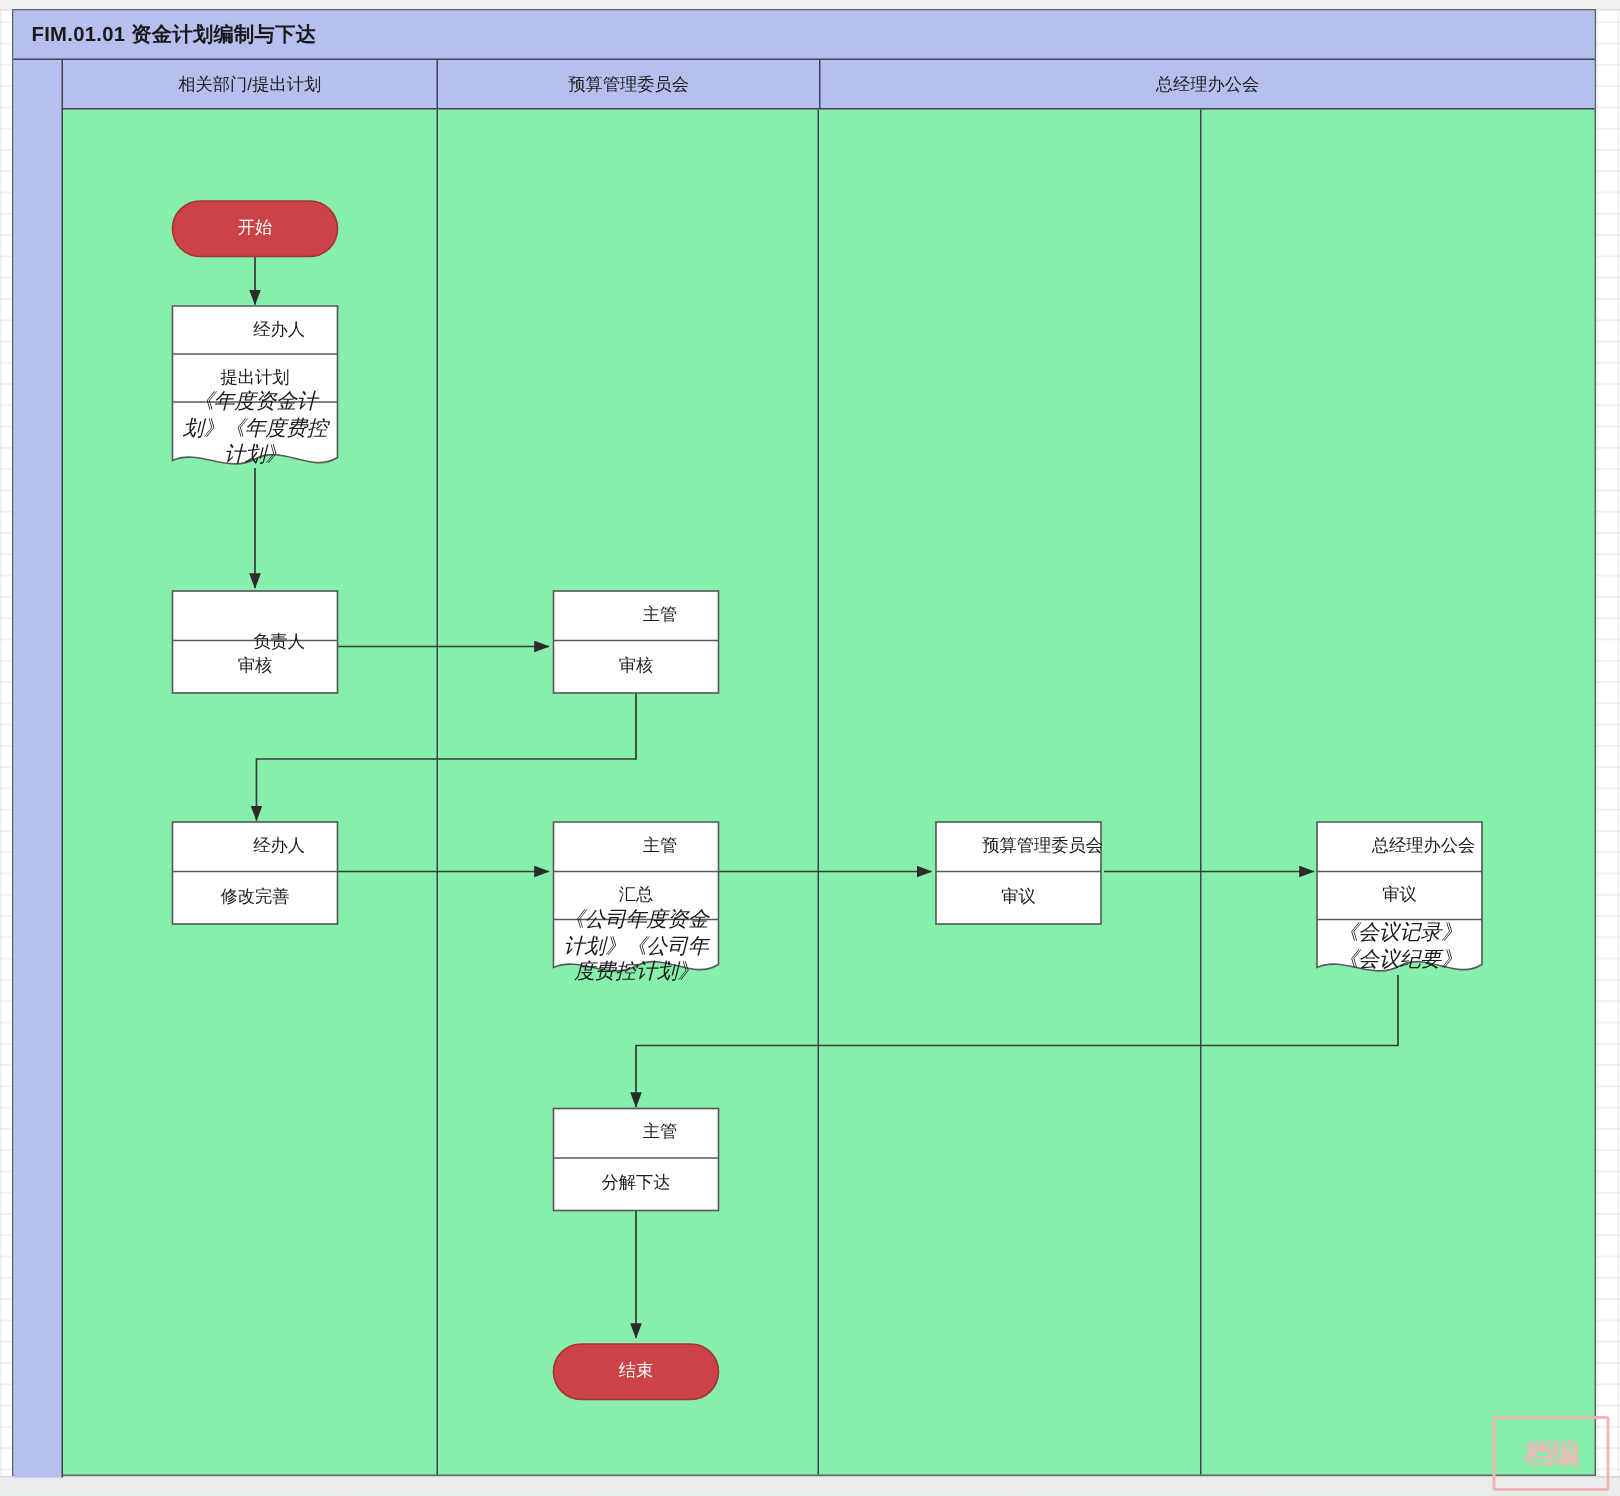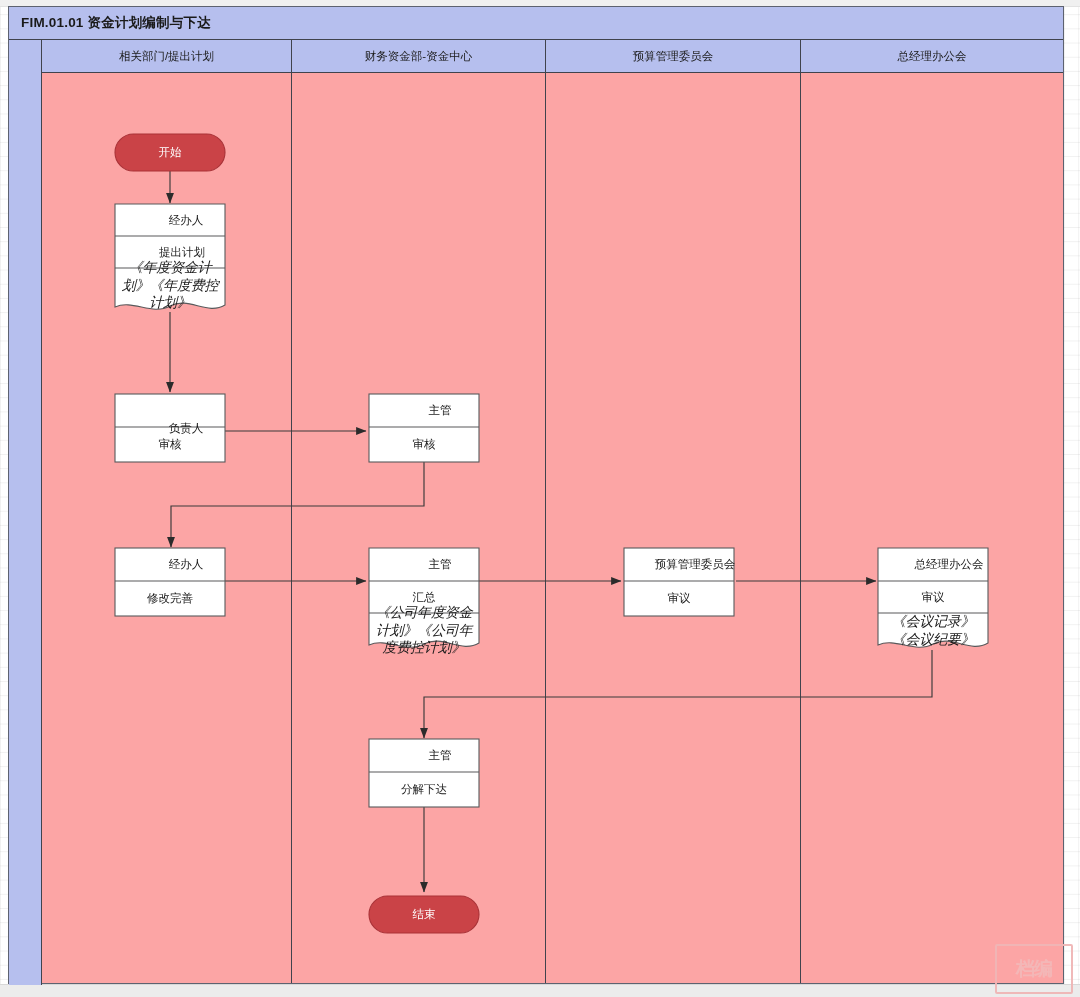--- a/index.html
+++ b/index.html
@@ -20,21 +20,21 @@
       linear-gradient(to bottom, rgba(0,0,0,.055) 1px, transparent 1px);
     background-size:14.2px 14.2px;
   }
   #topstrip{position:absolute;left:0;top:0;width:1080px;height:6px;background:#f0f0f0;border-bottom:1px solid #e2e2e2;}
   #botstrip{position:absolute;left:0;top:984px;width:1080px;height:13px;background:#ececec;border-top:1px solid #d8d8d8;}
 
   
   #frame{
     position:absolute; left:8px; top:6px; width:1056px; height:978px;
     border:1px solid #5d6270;
-    background:#fca5a5;
+    background:#86efac;
     box-sizing:border-box;
   }
   #title-bar{
     position:absolute; left:0; top:0; width:100%; height:33px;
     background:#b6bfee; border-bottom:1.5px solid #40434d;
     box-sizing:border-box;
     display:flex; align-items:center;
   }
   #title-bar .title-text{
     padding-left:12px; font-size:13.5px; font-weight:bold; color:#1a1a1a;
@@ -106,23 +106,20 @@
   <div id="title-bar">
     <span class="title-text">FIM.01.01 资金计划编制与下达</span>
   </div>
 
   <div id="spine"></div>
 
   <div id="lane-head">
     <div class="lane-title" style="width:250px">
       <span>相关部门/提出计划</span>
     </div>
-    <div class="lane-title" style="width:254px">
-      <span>财务资金部-资金中心</span>
-    </div>
     <div class="lane-title" style="width:255px">
       <span>预算管理委员会</span>
     </div>
     <div class="lane-title" style="flex:1">
       <span>总经理办公会</span>
     </div>
   </div>
 
   <div id="lane-body">
     <div class="lane-col" style="width:250px"></div>
@@ -214,21 +211,21 @@
   </g>
 
   <g>
     <rect x="369" y="896" width="110" height="37" rx="18.5" ry="18.5" fill="#ca4347" stroke="#a93237" stroke-width="1.1"></rect>
   </g>
 </svg>
 
 <div class="nodetext t-term" style="left:115px;top:134px;width:110px;height:37px;">开始</div>
 
 <div class="nodetext t-role" style="left:115px;top:204px;width:110px;height:32px;">经办人</div>
-<div class="nodetext t-act" style="left:115px;top:236px;width:110px;height:32px;padding-left:12px;">提出计划</div>
+<div class="nodetext t-act" style="left:115px;top:236px;width:110px;height:32px;">提出计划</div>
 <div class="nodetext t-doc" style="left:116px;top:269px;width:108px;height:33px;">《年度资金计划》《年度费控计划》</div>
 
 <div class="nodetext t-role" style="left:115px;top:412px;width:110px;height:33px;">负责人</div>
 <div class="nodetext t-act" style="left:115px;top:427px;width:110px;height:35px;">审核</div>
 
 <div class="nodetext t-role" style="left:369px;top:394px;width:110px;height:33px;">主管</div>
 <div class="nodetext t-act" style="left:369px;top:427px;width:110px;height:35px;">审核</div>
 
 <div class="nodetext t-role" style="left:115px;top:548px;width:110px;height:33px;">经办人</div>
 <div class="nodetext t-act" style="left:115px;top:581px;width:110px;height:35px;">修改完善</div>

